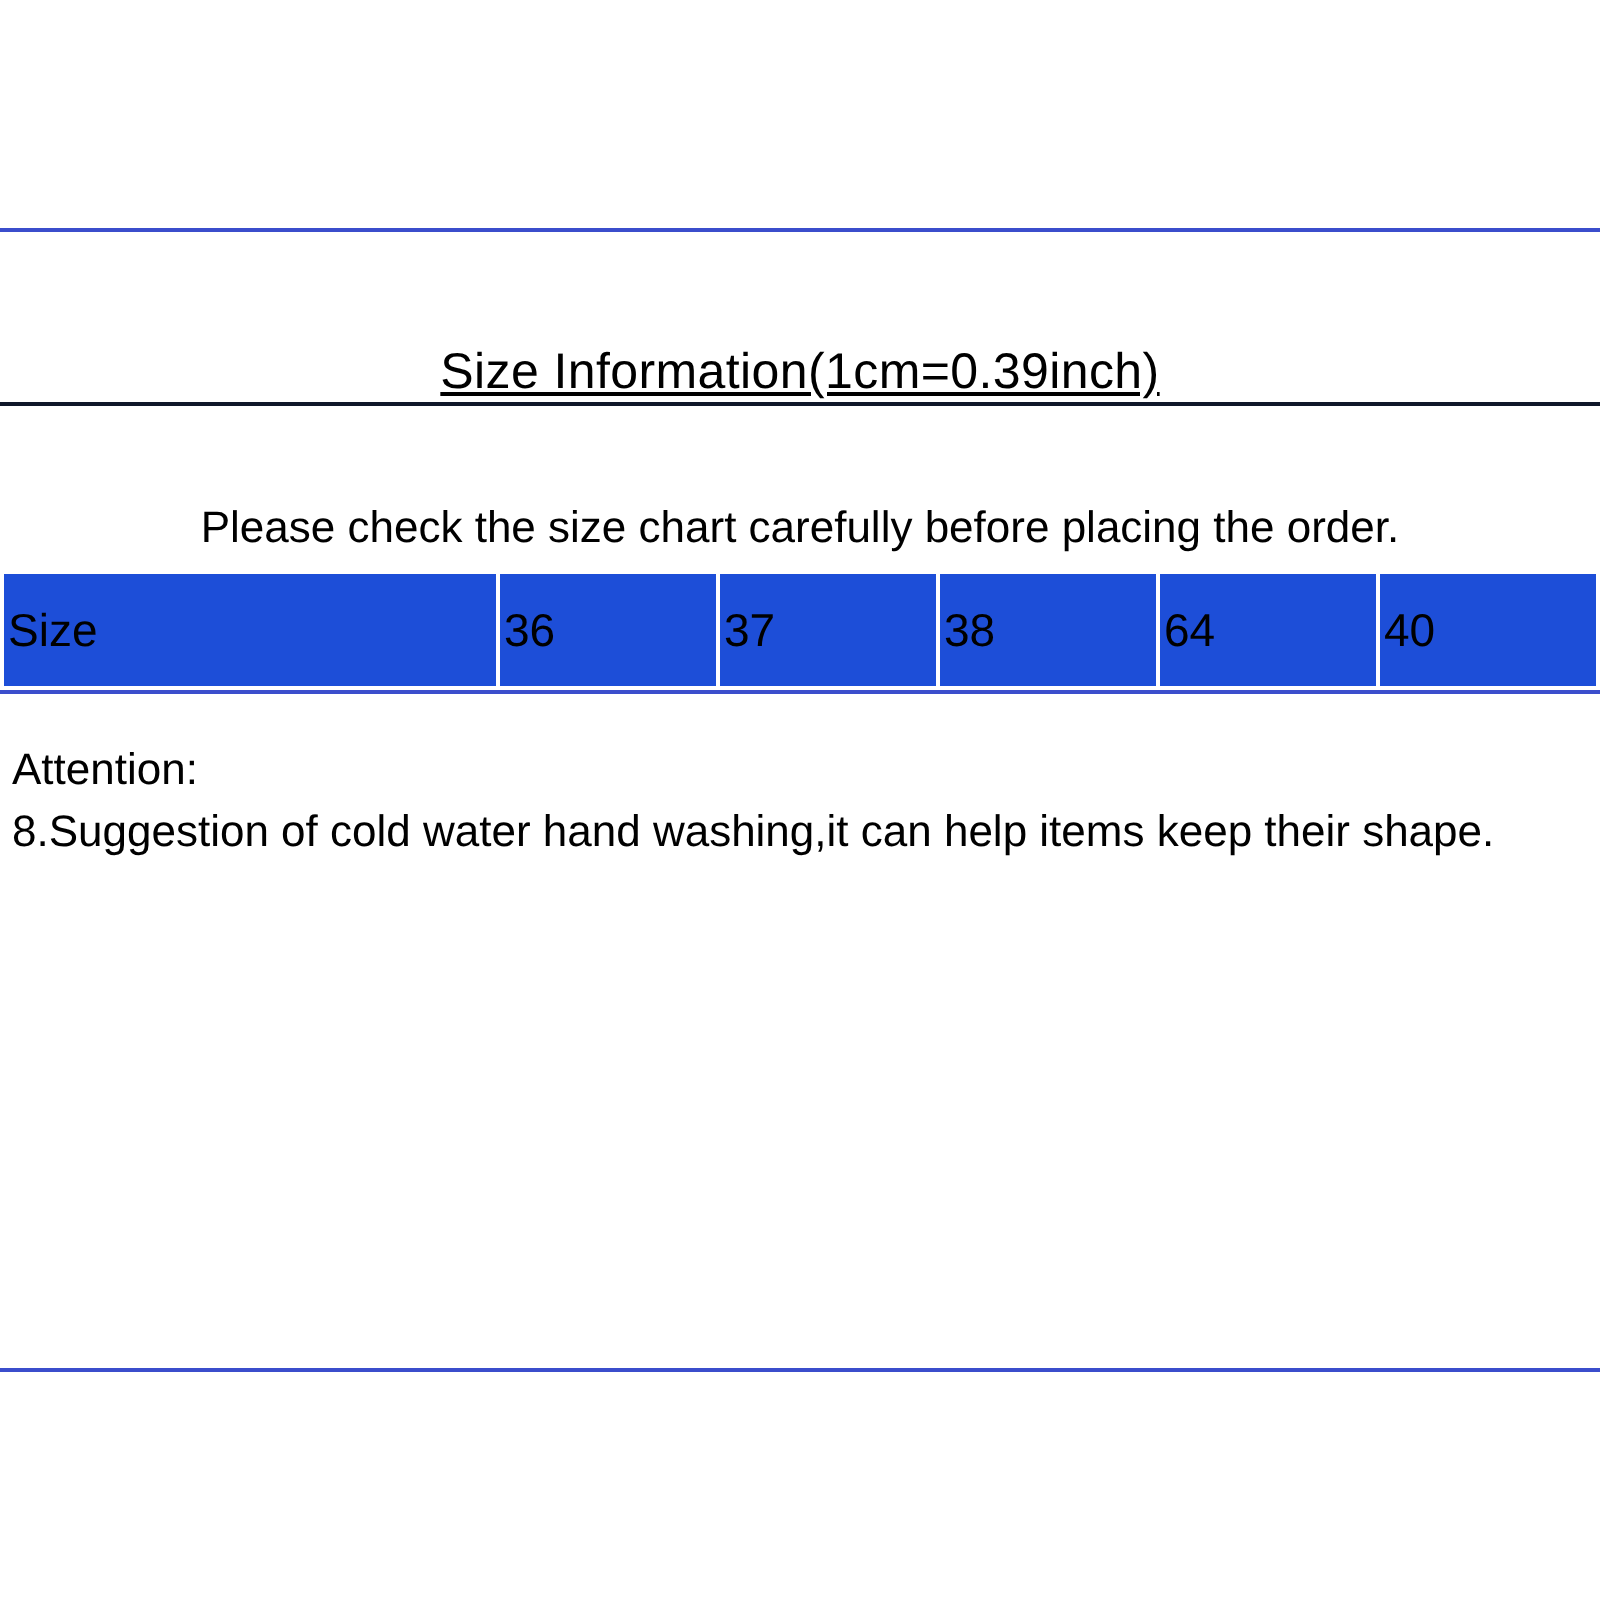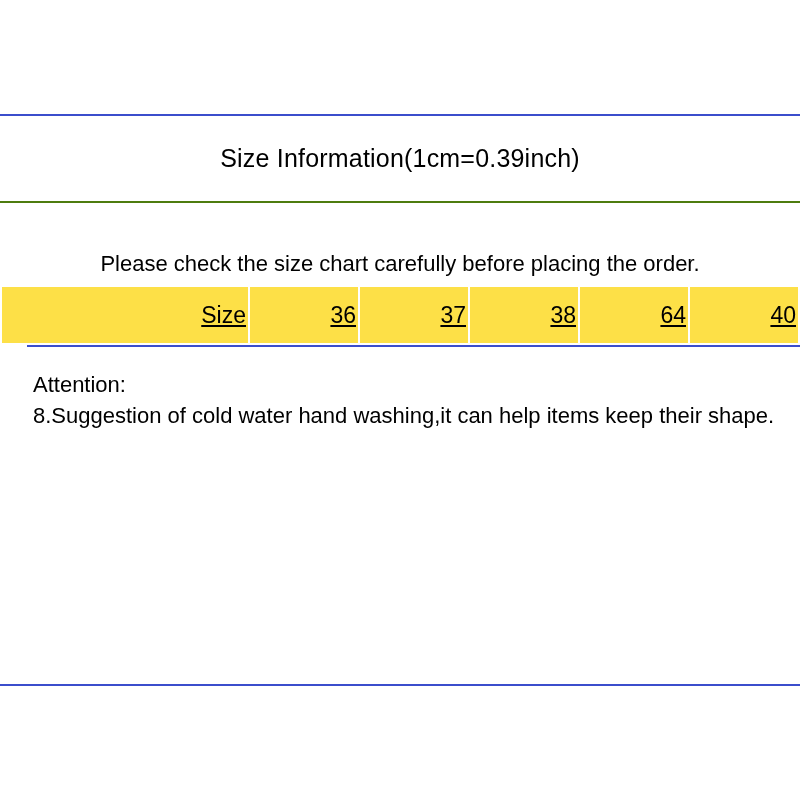--- a/index.html
+++ b/index.html
@@ -28,24 +28,25 @@
     height: 572px;
     background: #ffffff;
     border-top: 2px solid #3b4ecc;
     border-bottom: 2px solid #3b4ecc;
     box-sizing: border-box;
     display: flex;
     flex-direction: column;
   }
   .title-band {
     height: 85px;
-    border-bottom: 2px solid #4d7c0f;
+    border-bottom: 2px solid #0f172a;
     display: flex;
-    align-items: center;
+    align-items: flex-end;
     justify-content: center;
+    text-decoration: underline;
   }
   .title-text {
     font-size: 25px;
     color: #000000;
     letter-spacing: 0.2px;
   }
   .notice-band {
     height: 82px;
     display: flex;
     align-items: flex-end;
@@ -59,46 +60,44 @@
     margin-top: 35px;
   }
   table.size-table {
     border-collapse: collapse;
     table-layout: fixed;
     width: 800px;
     background: #d9f0d4;
   }
   table.size-table td {
     border: 2px solid #ffffff;
-    background: #fde047;
+    background: #1d4ed8;
     color: #000000;
-    text-align: right;
+    text-align: left;
     vertical-align: middle;
     height: 58px;
     font-size: 22px;
     padding: 0 2px;
     box-sizing: border-box;
-    text-decoration: underline;
   }
   table.size-table tr td:first-child {
     width: 248px;
     font-size: 23px;
   }
   table.size-table td.col {
     width: 110px;
   }
   table.size-table tr.header td {
     font-size: 23px;
   }
   .attention {
     flex: 1;
     padding: 22px 6px 0 6px;
     box-sizing: border-box;
     border-top: 2px solid #3b4ecc;
-    margin-left: 27px;
   }
   .attention-line {
     font-size: 22px;
     color: #000000;
     line-height: 31px;
     white-space: pre-wrap;
   }
 </style>
 </head>
 <body>

